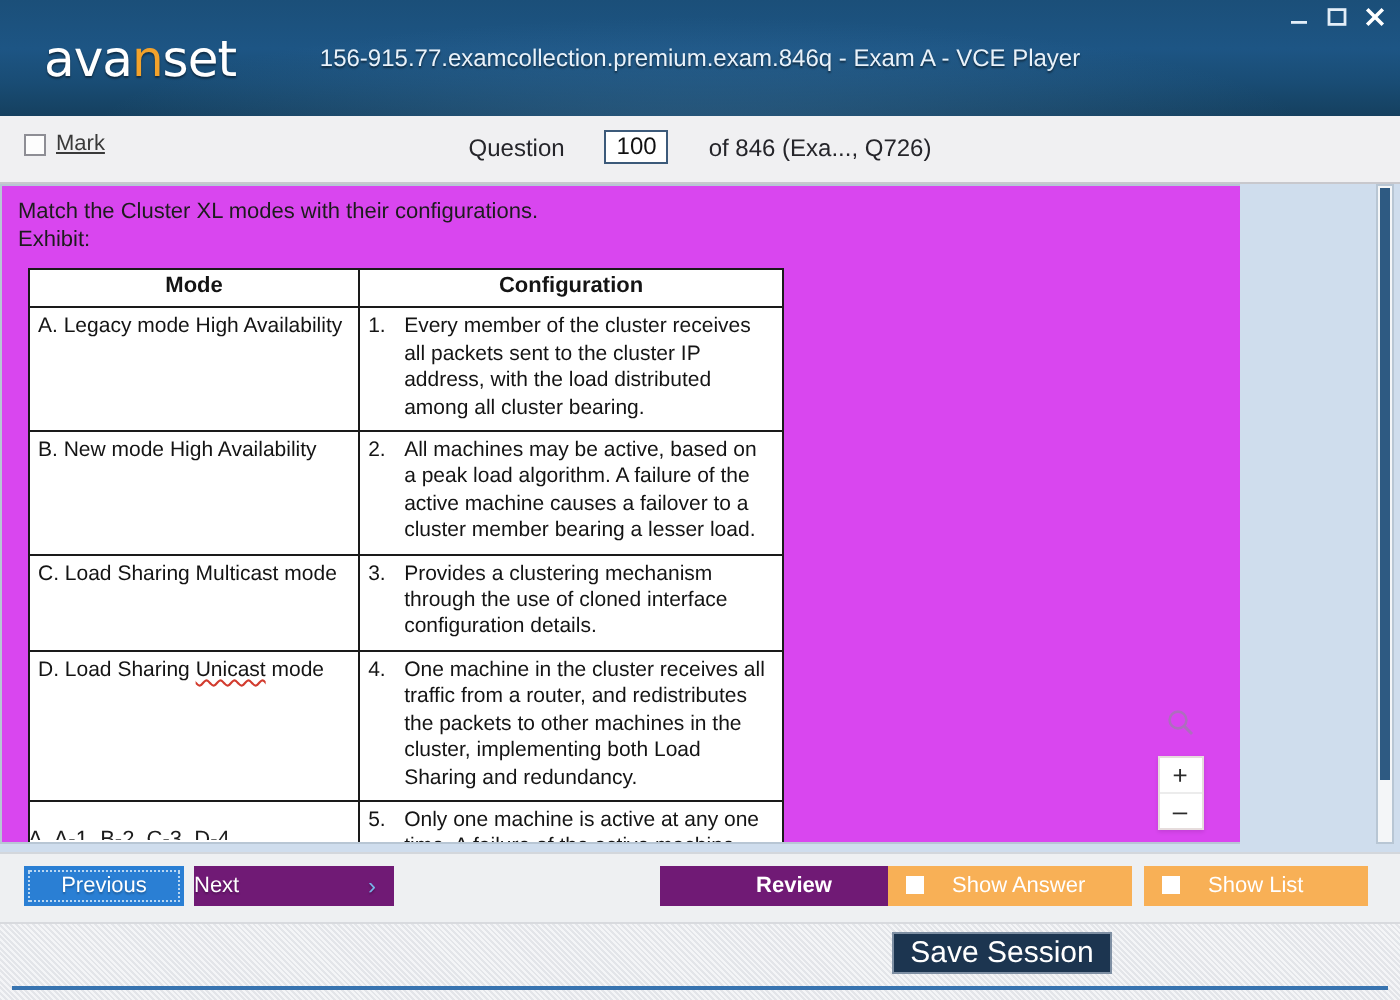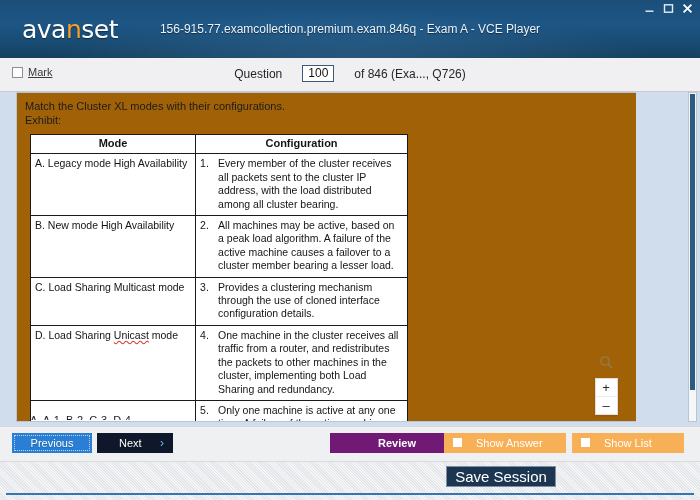--- a/index.html
+++ b/index.html
@@ -96,23 +96,23 @@
     padding: 1px 5px 1px 5px;
     font-size: 12px;
     color: #111;
     line-height: 13px;
     min-width: 20px;
     text-align: center;
   }
 
   
   .content {
-    position: absolute; left: 16px; top: 92px;
+    position: absolute; left: 0; top: 92px;
     width: 620px; height: 330px;
-    background: #a16207;
+    background: #d946ef;
     border: 1px solid #b8c6d4;
     border-right: none;
     box-sizing: border-box;
     overflow: hidden;
   }
   .stem {
     position: absolute; left: 8px; top: 6px;
     font-size: 11px; color: #1c1c1c; line-height: 14px;
   }
 
@@ -212,25 +212,24 @@
     font-family: "Liberation Sans", sans-serif;
   }
   .btn-prev {
     left: 12px; top: 433px; width: 80px;
     background: #2a7fd4;
     outline: 1px dotted #b9d7f2;
     outline-offset: -3px;
     text-shadow: 0 1px 1px rgba(0,0,0,0.25);
   }
   .btn-next {
-    left: 97px; top: 433px; width: 76px;
-    background: #0f172a;
+    left: 97px; top: 433px; width: 100px;
+    background: #701a75;
     text-shadow: 0 1px 1px rgba(0,0,0,0.25);
     justify-content: flex-start;
-    padding-left: 22px;
   }
   .next-chev {
     position: absolute; right: 9px; top: 3px;
     color: #79b4e8; font-size: 12px; line-height: 14px;
   }
   .btn-review {
     left: 330px; top: 433px; width: 134px;
     background: #701a75;
     font-weight: bold;
   }

